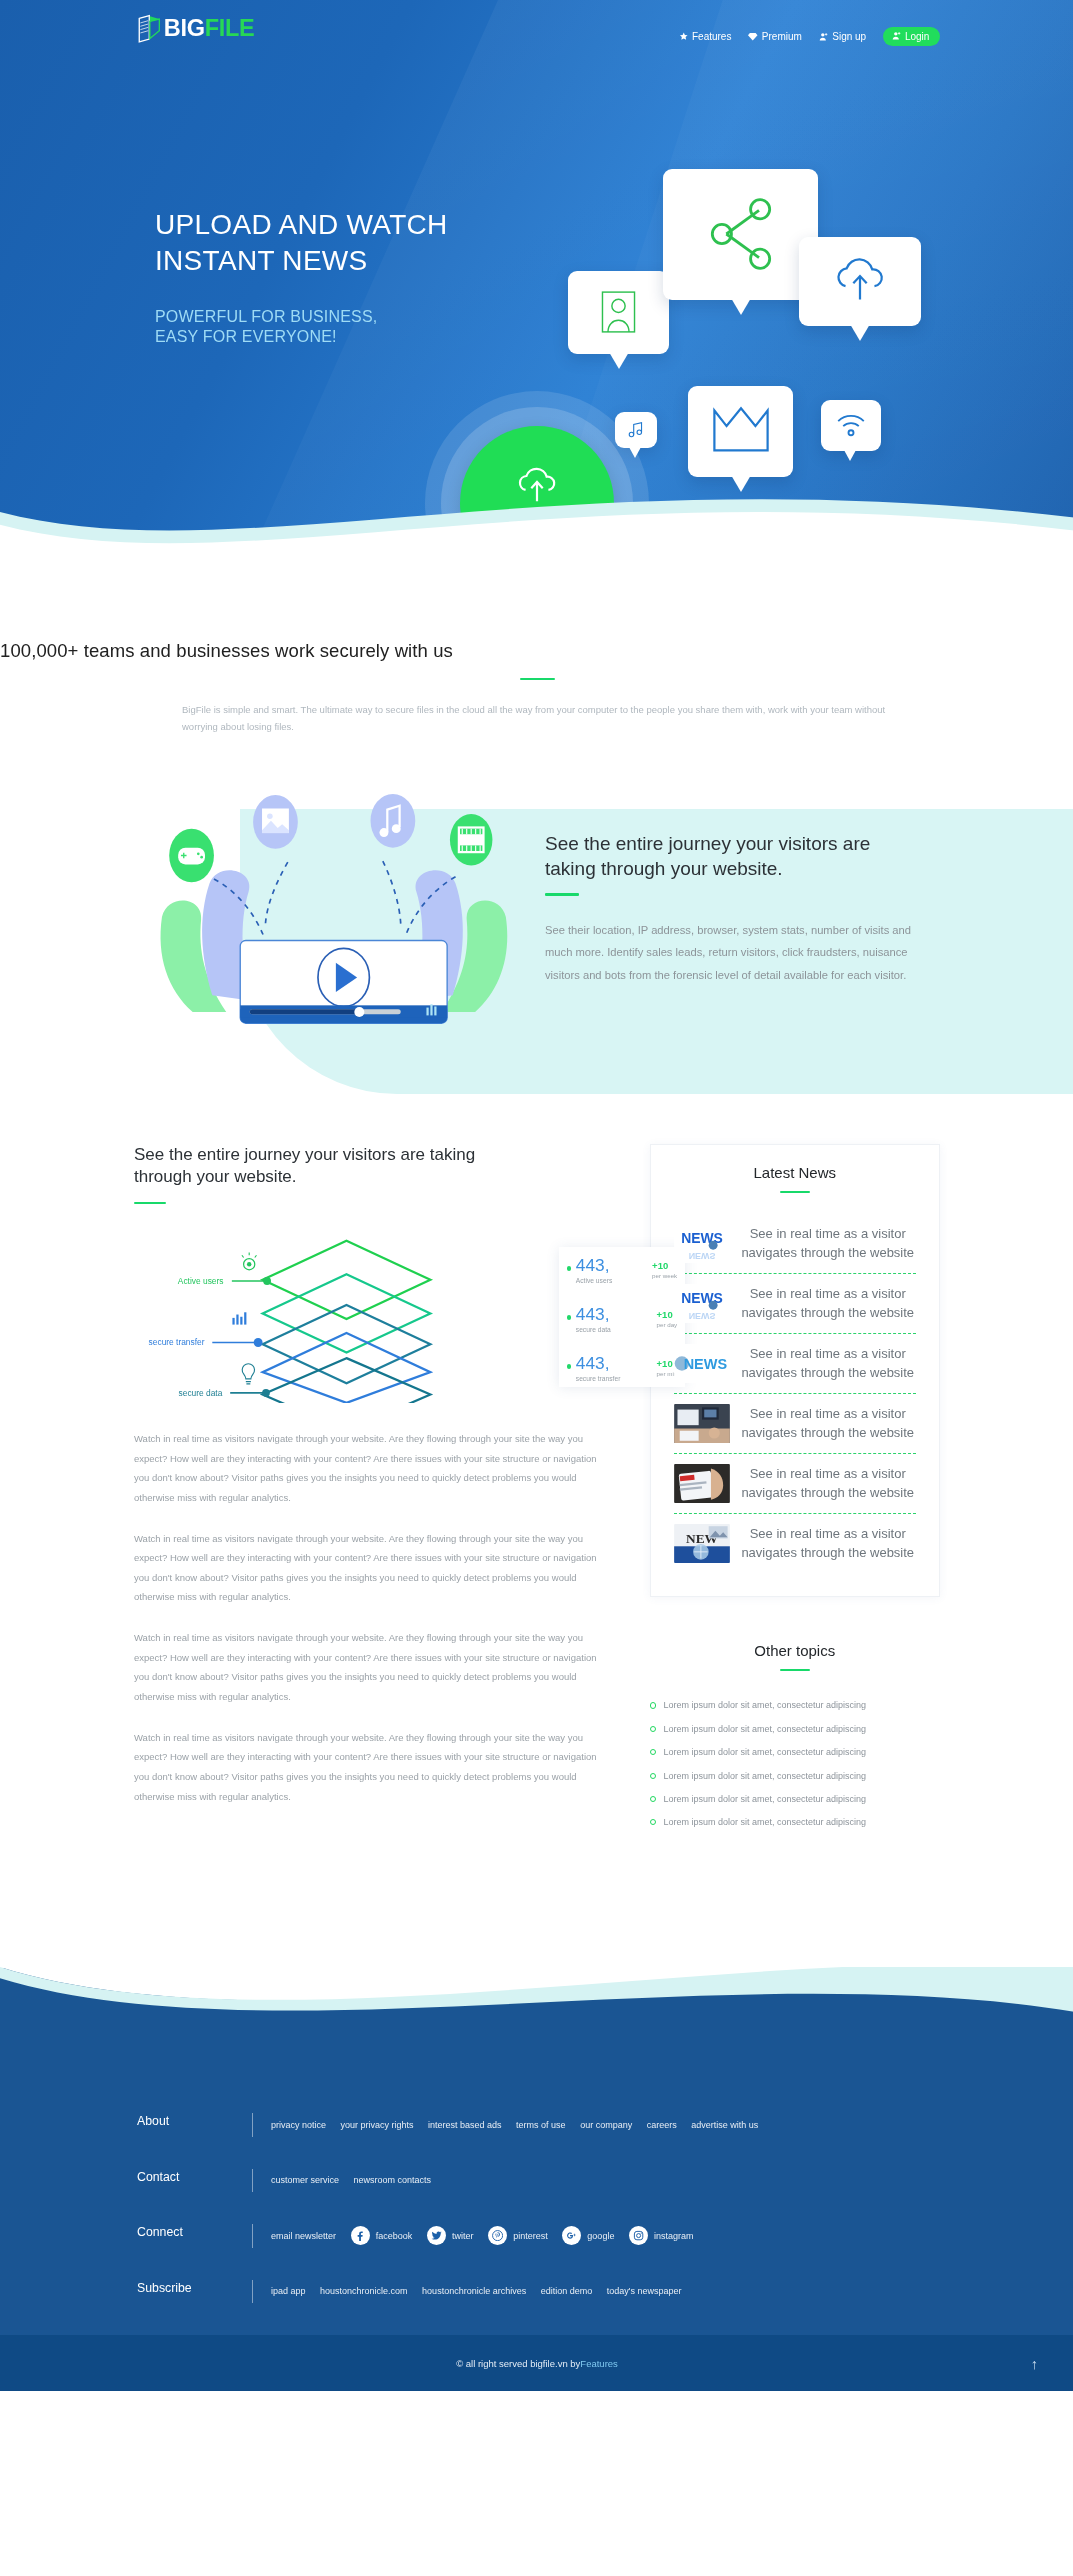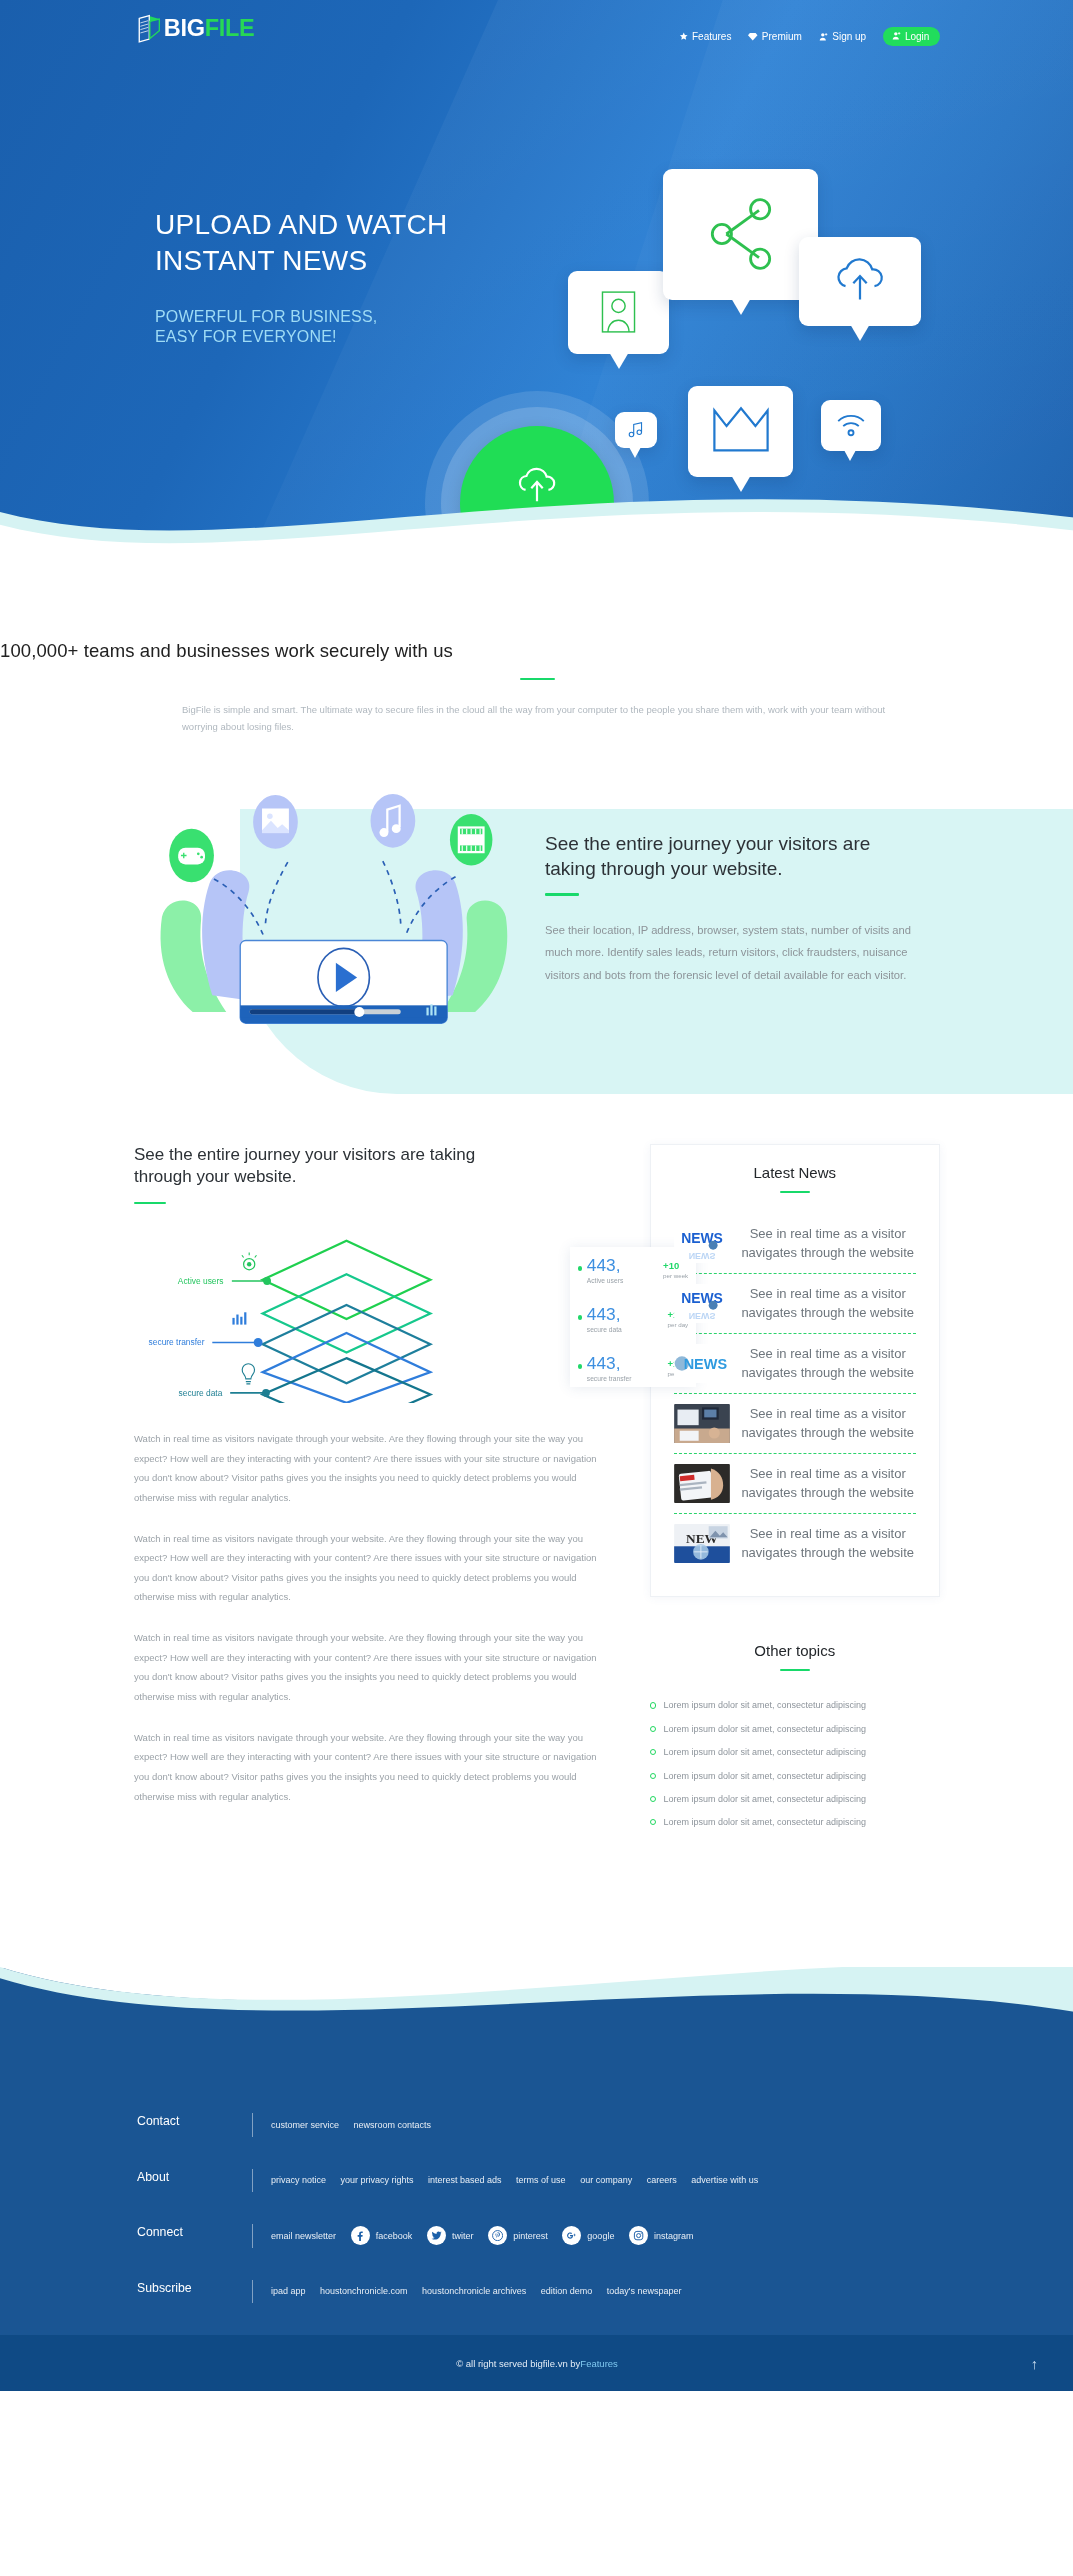--- a/index.html
+++ b/index.html
@@ -94,21 +94,21 @@
   .journey-text p { margin-top:23.5px; font-size:11.2px; line-height:2; color:#8d9499; }
 
   
   .content { position:relative; margin-top:56px; padding:0 134px 0 134px; display:flex; gap:23.5px; }
   .col-main { width:492px; }
   .col-main h3 { font-size:17px; line-height:1.35; color:#2c3136; font-weight:400; }
   .c-rule { width:32px; height:2.2px; background:#18d96a; margin-top:12.3px; border-radius:1.1px; }
 
   .diagram { position:relative; width:492px; height:173px; margin-top:31px; }
   .diagram-svg { position:absolute; left:0; top:0; }
-  .statcard { position:absolute; left:436px; top:12.3px; width:126px; height:140px; background:#fff;
+  .statcard { position:absolute; left:425px; top:12.3px; width:126px; height:140px; background:#fff;
               box-shadow:0 1.1px 12.3px rgba(60,90,140,.13); }
   .stat-row { display:flex; align-items:flex-start; padding:0 7.8px; height:39px; margin-top:10px; }
   .stat-dot { width:4.5px; height:4.5px; border-radius:50%; background:#21d86a; margin-top:9px; margin-right:4.5px; flex:none; }
   .stat-num { font-size:17.3px; color:#3d8fe0; line-height:1; font-weight:400; }
   .stat-lab { font-size:6.7px; color:#9aa2a9; margin-top:2.2px; }
   .stat-right { margin-left:auto; text-align:left; padding-top:3.4px; }
   .stat-delta { font-size:9.5px; color:#21d86a; font-weight:700; line-height:1; }
   .stat-per { font-size:6.2px; color:#9aa2a9; margin-top:1.7px; }
 
   .para { margin-top:21px; font-size:9.5px; line-height:2.07; color:#9ba2a8; width:464px; }
@@ -588,41 +588,41 @@
 
 <footer class="footer">
   <svg class="footer-curve" viewBox="0 0 1920 150" preserveAspectRatio="none">
     <path d="M0,0 C480,150 1300,-40 1920,60 L1920,0 Z" fill="#ffffff"></path>
     <path d="M0,20 C480,165 1300,-22 1920,80 L1920,0 C1300,-40 480,150 0,0 Z" fill="#d6f3f3"></path>
   </svg>
 
   <div class="footer-inner">
 
     <div class="frow">
-      <div class="frow-label">Contact</div>
-      <div class="frow-links">
-        <span class="flink">customer service</span>
-        <span class="flink">newsroom contacts</span>
-      </div>
-    </div>
-
-    <div class="frow">
       <div class="frow-label">About</div>
       <div class="frow-links">
         <span class="flink">privacy notice</span>
         <span class="flink">your privacy rights</span>
         <span class="flink">interest based ads</span>
         <span class="flink">terms of use</span>
         <span class="flink">our company</span>
         <span class="flink">careers</span>
         <span class="flink">advertise with us</span>
       </div>
     </div>
 
     <div class="frow">
+      <div class="frow-label">Contact</div>
+      <div class="frow-links">
+        <span class="flink">customer service</span>
+        <span class="flink">newsroom contacts</span>
+      </div>
+    </div>
+
+    <div class="frow">
       <div class="frow-label">Connect</div>
       <div class="frow-links">
         <span class="flink">email newsletter</span>
 
         <span class="social">
           <span class="social-ic">
             <svg width="11.2" height="11.2" viewBox="0 0 20 20">
                 <path d="M12.4 20v-8h2.7l.4-3.1h-3.1V6.9c0-.9.25-1.5 1.55-1.5H15.6V2.6A22 22 0 0 0 13.2 2.5C10.8 2.5 9.2 4 9.2 6.6v2.3H6.5V12h2.7v8z" fill="#1b5fa8"></path>
               </svg>
           </span>

